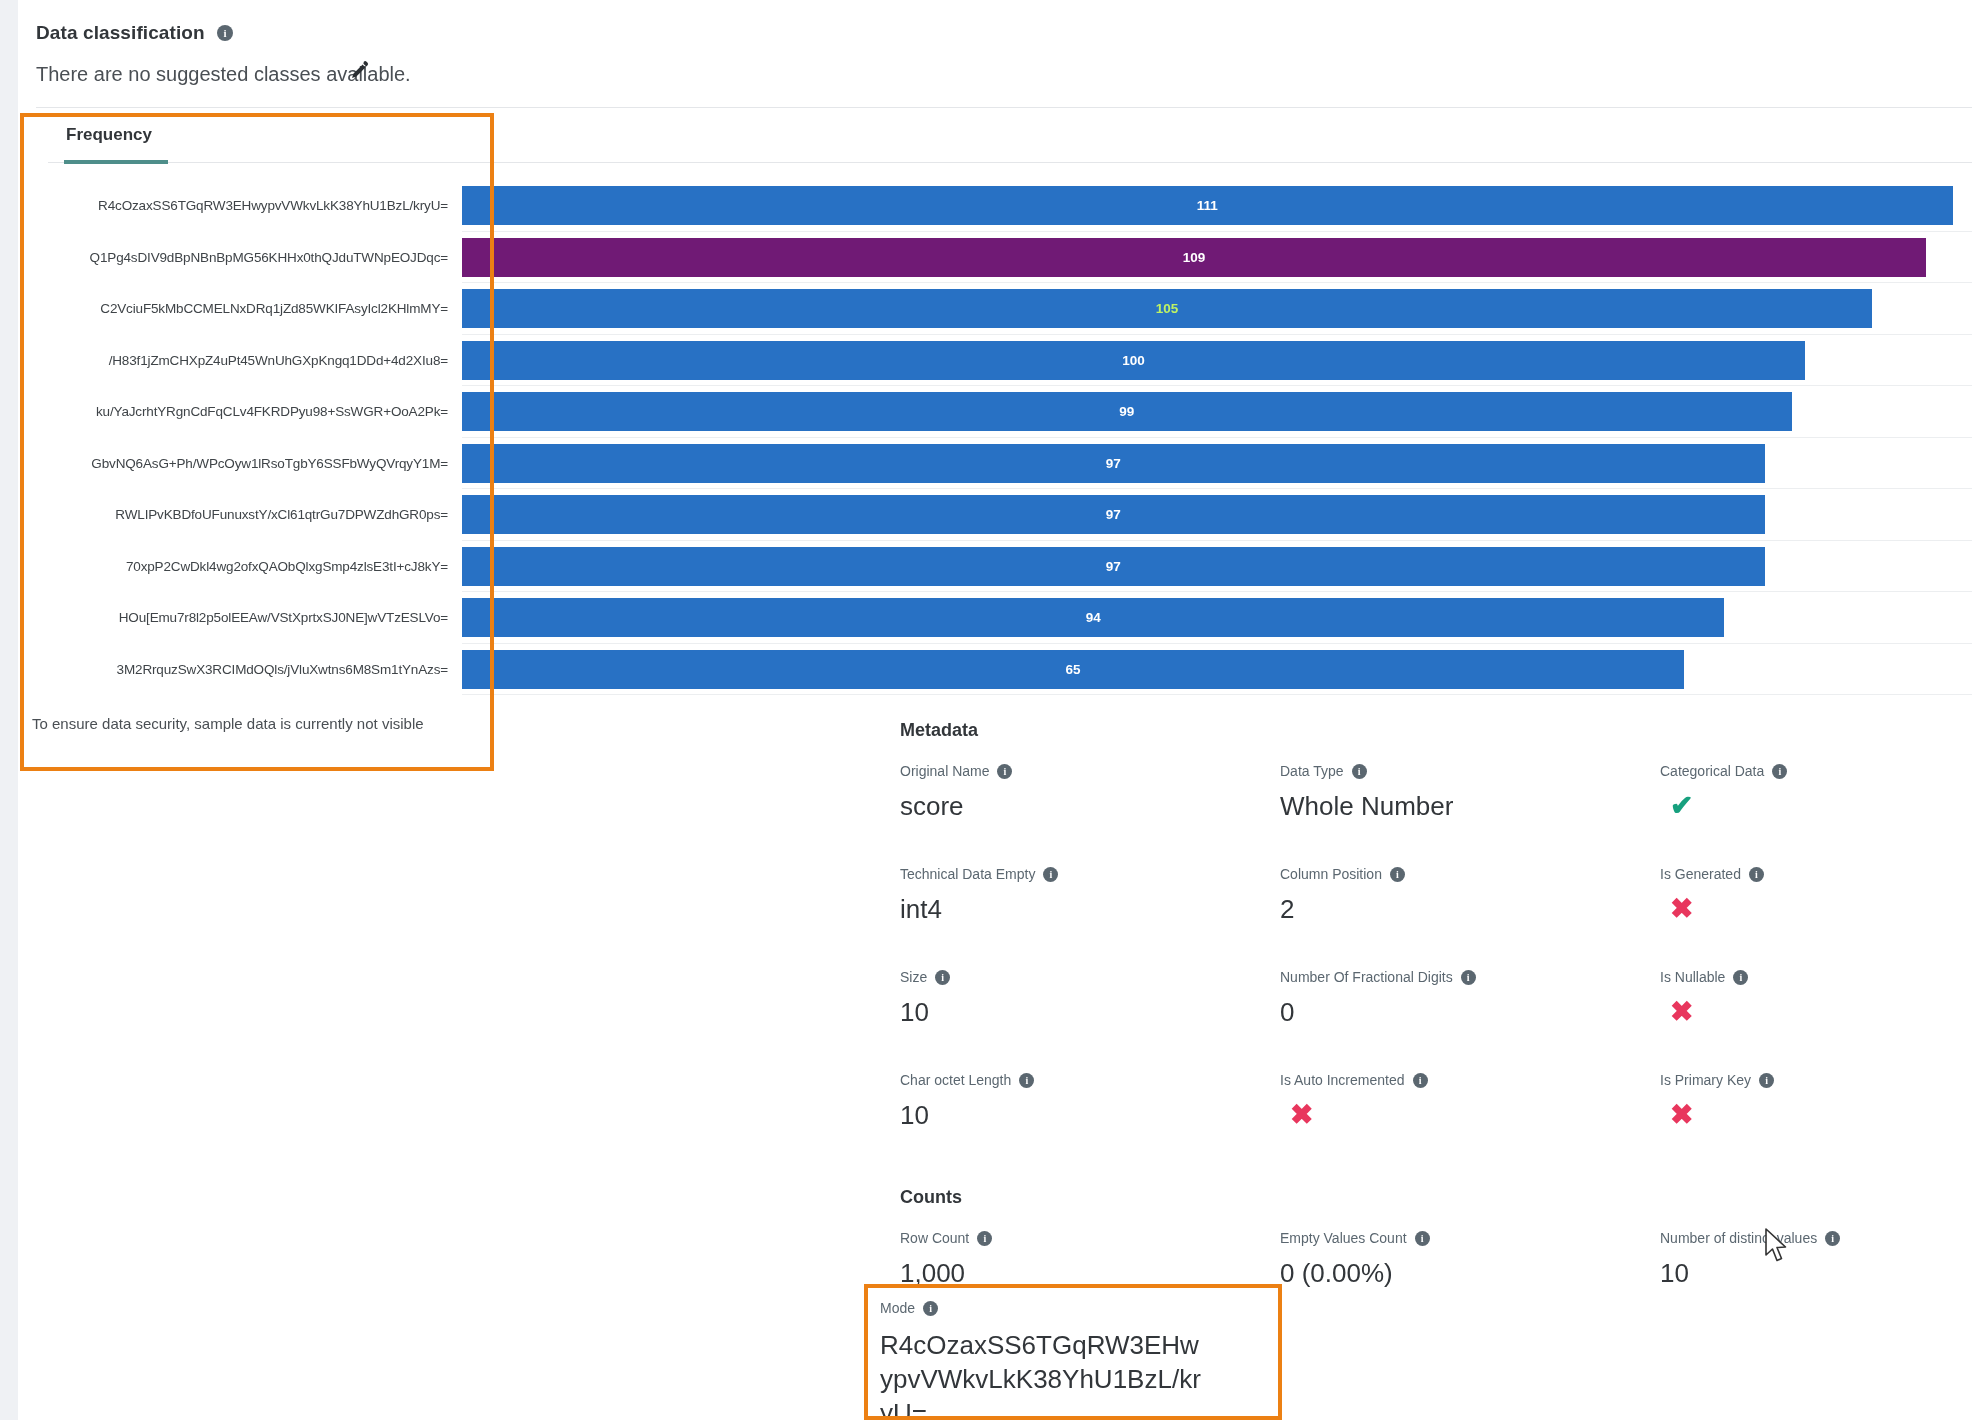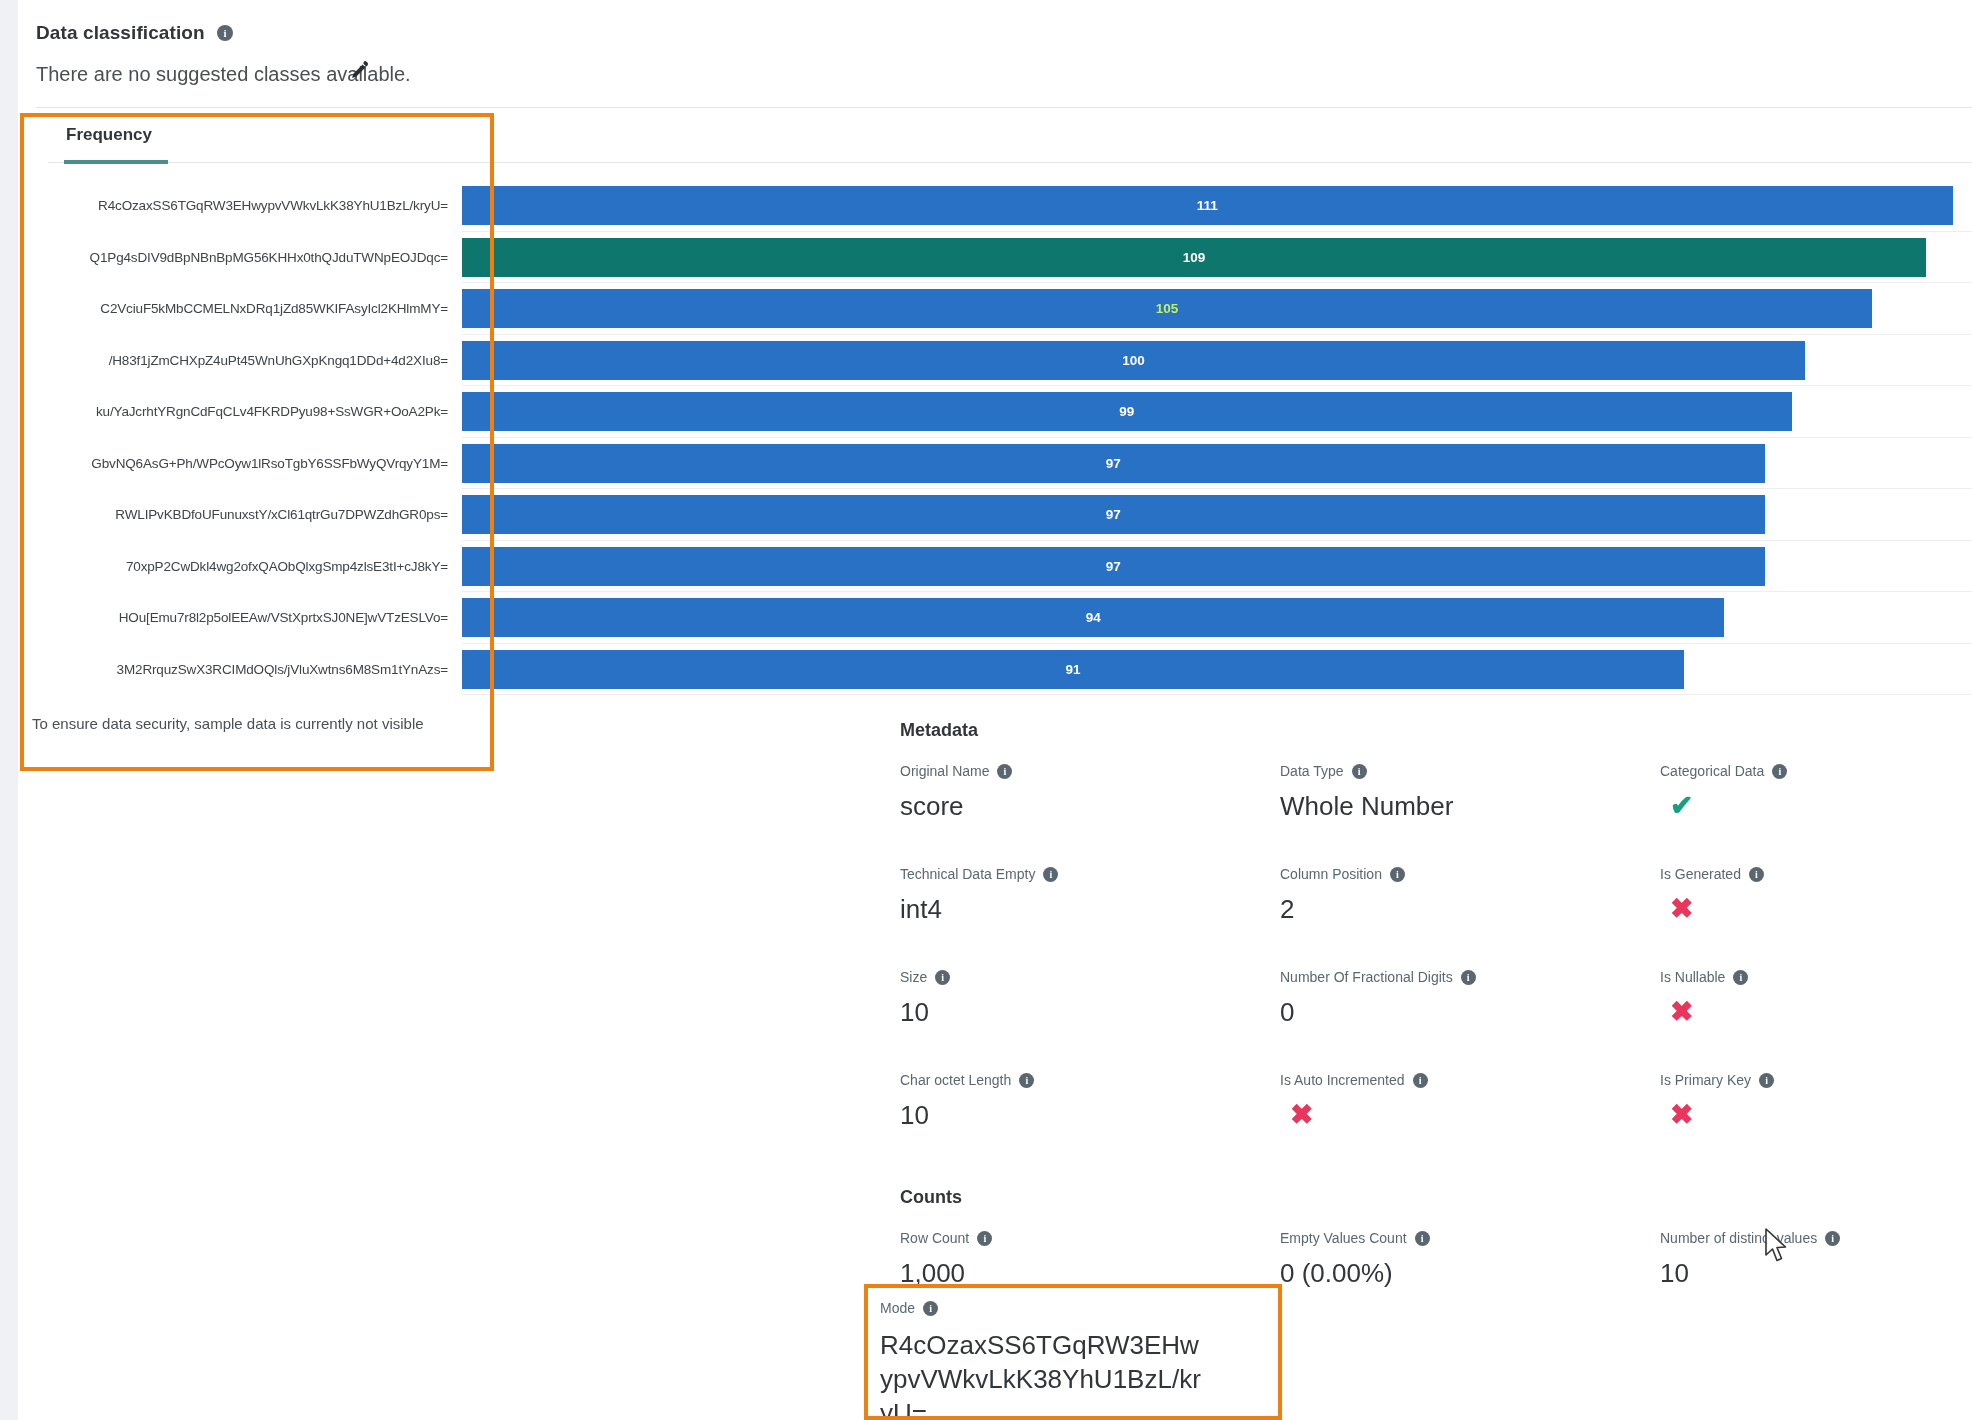--- a/index.html
+++ b/index.html
@@ -184,21 +184,21 @@
     <div class="chart-row">
       <div class="rowline"></div>
       <div class="cat-label">R4cOzaxSS6TGqRW3EHwypvVWkvLkK38YhU1BzL/kryU=</div>
       <div class="bar" style="width: 1490.73px; background: rgb(40, 113, 196);">
         <div class="bar-value" style="left: 715.365px; color: rgb(255, 255, 255);">111</div>
       </div>
     </div>
     <div class="chart-row">
       <div class="rowline"></div>
       <div class="cat-label">Q1Pg4sDIV9dBpNBnBpMG56KHHx0thQJduTWNpEOJDqc=</div>
-      <div class="bar" style="width: 1463.87px; background: #0f766e;">
+      <div class="bar" style="width: 1463.87px; background: #701a75;">
         <div class="bar-value" style="left: 701.935px; color: rgb(255, 255, 255);">109</div>
       </div>
     </div>
     <div class="chart-row">
       <div class="rowline"></div>
       <div class="cat-label">C2VciuF5kMbCCMELNxDRq1jZd85WKIFAsyIcl2KHlmMY=</div>
       <div class="bar" style="width: 1410.15px; background: rgb(40, 113, 196);">
         <div class="bar-value" style="left: 675.075px; color: #bef264;">105</div>
       </div>
     </div>
@@ -241,21 +241,21 @@
       <div class="rowline"></div>
       <div class="cat-label">HOu[Emu7r8l2p5olEEAw/VStXprtxSJ0NE]wVTzESLVo=</div>
       <div class="bar" style="width: 1262.42px; background: rgb(40, 113, 196);">
         <div class="bar-value" style="left: 601.21px; color: rgb(255, 255, 255);">94</div>
       </div>
     </div>
     <div class="chart-row">
       <div class="rowline"></div>
       <div class="cat-label">3M2RrquzSwX3RCIMdOQls/jVluXwtns6M8Sm1tYnAzs=</div>
       <div class="bar" style="width: 1222.13px; background: rgb(40, 113, 196);">
-        <div class="bar-value" style="left: 581.065px; color: rgb(255, 255, 255);">91</div>
+        <div class="bar-value" style="left: 581.065px; color: rgb(255, 255, 255);">65</div>
       </div>
     </div>
   </div>
 
 <div class="sample-note">To ensure data security, sample data is currently not visible</div>
 
 <div class="detail">
 
   <div class="section-title">Metadata</div>
   <div class="grid" id="metadata-grid">

